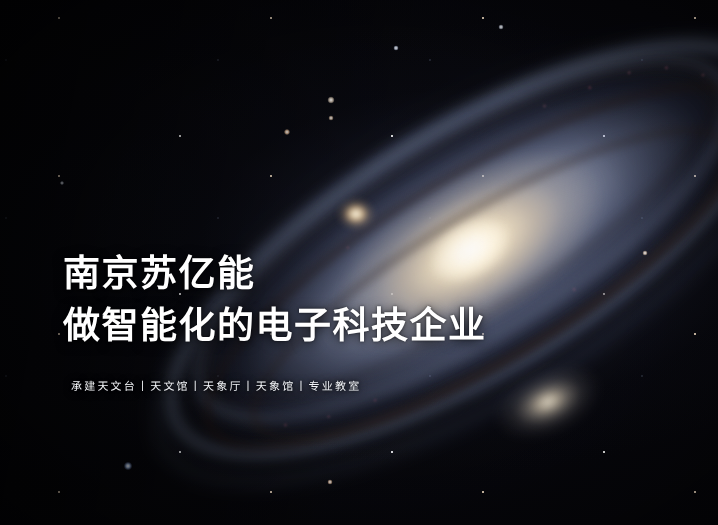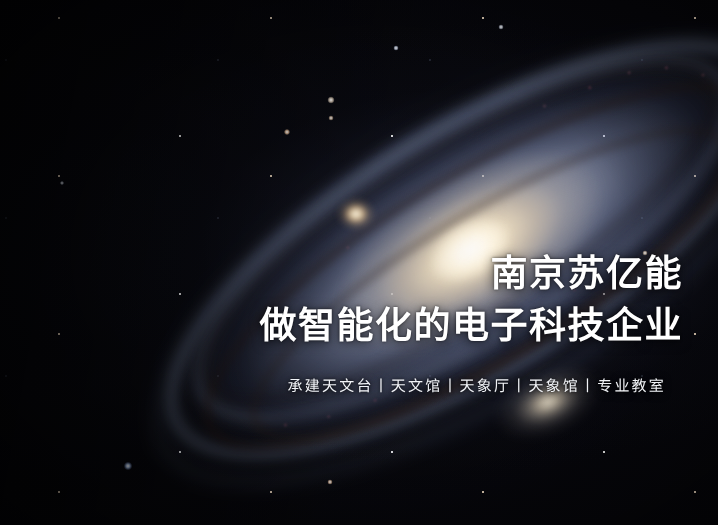--- a/index.html
+++ b/index.html
@@ -10,21 +10,20 @@
   }
 
   
   .banner{
     position:relative;
     width:718px;
     height:525px;
     overflow:hidden;
     background:#05060a;
     user-select:none;
-    text-align:right;
   }
 
   
   .space-bg{
     position:absolute;
     inset:0;
     background:
       radial-gradient(ellipse 70% 55% at 66% 47%, rgba(40,44,66,0.55) 0%, rgba(12,13,22,0.25) 55%, rgba(0,0,0,0) 78%),
       radial-gradient(ellipse 120% 95% at 50% 50%, #0a0b12 0%, #050509 60%, #010103 100%);
   }
@@ -261,24 +260,24 @@
     font-weight:700;
     letter-spacing:1.5px;
     margin:0;
     text-shadow:0 2px 12px rgba(0,0,0,.75), 0 0 3px rgba(0,0,0,.6);
     white-space:nowrap;
   }
   .headline.line2{
     margin-top:0;
   }
   .subline{
-    margin:17px;
+    margin:8px;
     margin-top:22px;
     color:#f2f4f8;
-    font-size:15px;
+    font-size:11px;
     line-height:24px;
     font-weight:400;
     letter-spacing:2.2px;
     text-shadow:0 1px 8px rgba(0,0,0,.8), 0 0 3px rgba(0,0,0,.7);
     white-space:nowrap;
   }
 </style>
 </head>
 <body>
 

